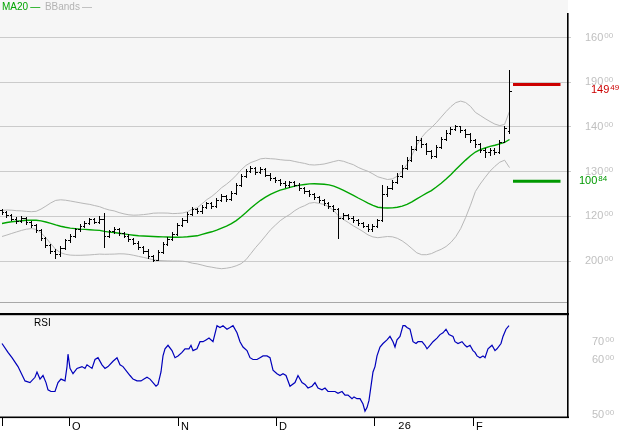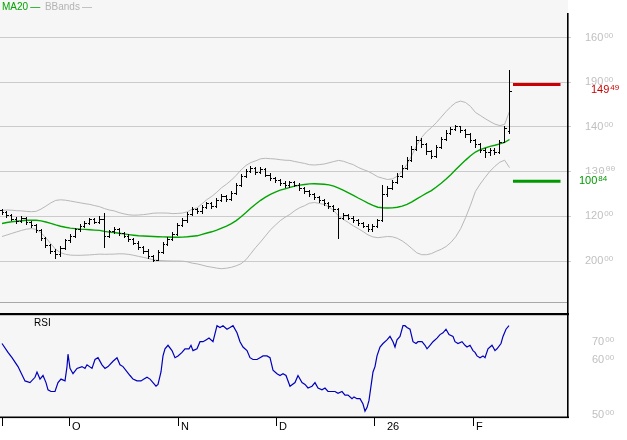--- a/index.html
+++ b/index.html
@@ -54,26 +54,26 @@
     <span class="lg-bb">BBands</span><span class="lg-bb lg-dash">—</span>
   </div>
 
 
   <div id="rsi-title" class="abs">RSI</div>
 
   <div id="labels">
       <div class="x-lbl" style="left: 72px;">O</div>
       <div class="x-lbl" style="left: 181px;">N</div>
       <div class="x-lbl" style="left: 279px;">D</div>
-      <div class="x-lbl" style="left: 387px;">26</div>
+      <div class="x-lbl" style="left: 398px; font-family: Liberation Mono, monospace;">26</div>
       <div class="x-lbl" style="left: 476px;">F</div>
       <div class="axis-lbl" style="left: 585px; top: 30.5px; color: rgb(192, 192, 192);"><span>160</span><span class="sup">00</span></div>
       <div class="axis-lbl" style="left: 585px; top: 75.2px; color: rgb(192, 192, 192);"><span>190</span><span class="sup">00</span></div>
       <div class="axis-lbl" style="left: 585px; top: 119.9px; color: rgb(192, 192, 192);"><span>140</span><span class="sup">00</span></div>
-      <div class="axis-lbl" style="left: 585px; top: 164.6px; color: rgb(192, 192, 192); font-family: Liberation Mono, monospace;"><span>130</span><span class="sup">00</span></div>
+      <div class="axis-lbl" style="left: 585px; top: 164.6px; color: rgb(192, 192, 192);"><span>130</span><span class="sup">00</span></div>
       <div class="axis-lbl" style="left: 585px; top: 209.3px; color: rgb(192, 192, 192);"><span>120</span><span class="sup">00</span></div>
       <div class="axis-lbl" style="left: 585px; top: 254px; color: rgb(192, 192, 192);"><span>200</span><span class="sup">00</span></div>
       <div class="axis-lbl" style="left: 591px; top: 83px; color: rgb(204, 0, 0);"><span>149</span><span class="sup">49</span></div>
       <div class="axis-lbl" style="left: 579px; top: 174.255px; color: rgb(0, 153, 0);"><span>100</span><span class="sup">84</span></div>
       <div class="axis-lbl" style="left: 592px; top: 334.7px; color: rgb(192, 192, 192);"><span>70</span><span class="sup">00</span></div>
       <div class="axis-lbl" style="left: 592px; top: 352.5px; color: rgb(192, 192, 192);"><span>60</span><span class="sup">00</span></div>
       <div class="axis-lbl" style="left: 592px; top: 370.3px; color: rgb(192, 192, 192); margin-top: 38px;"><span>50</span><span class="sup">00</span></div>
     </div>
 </div>
 

